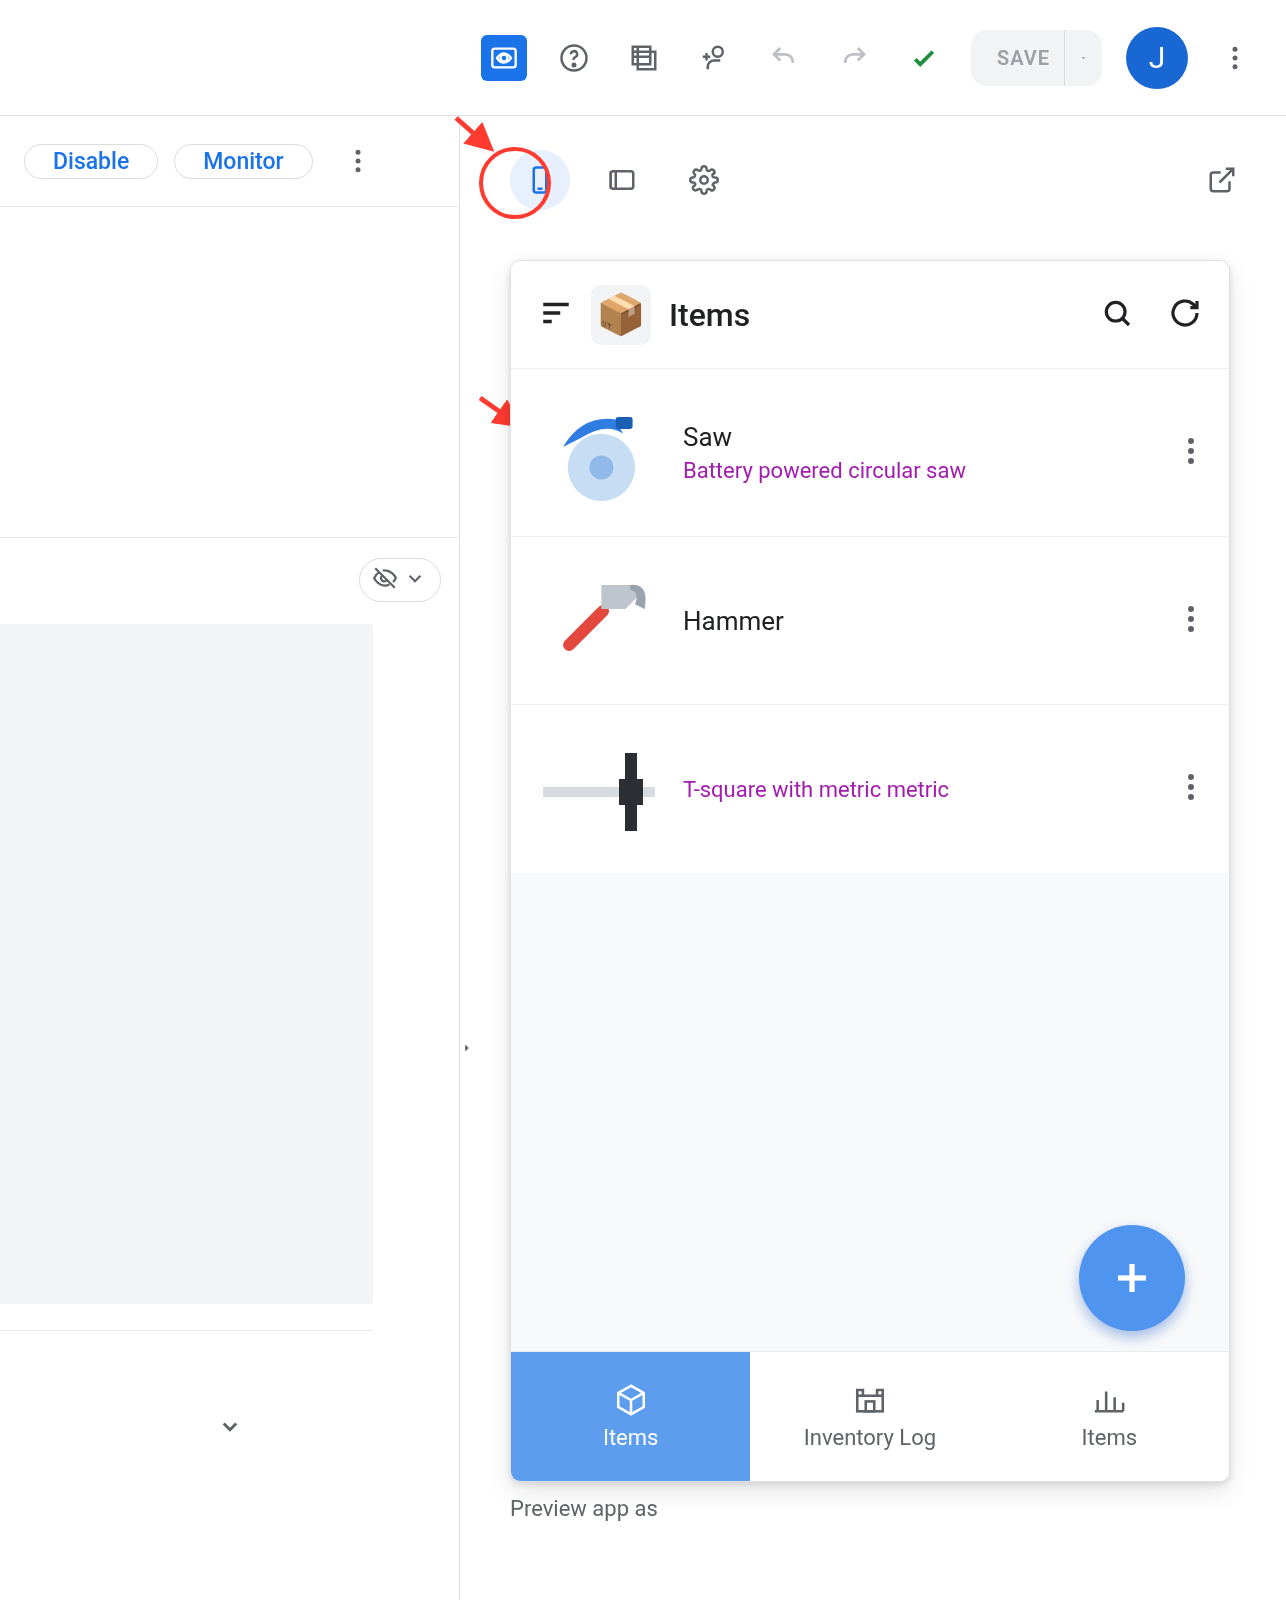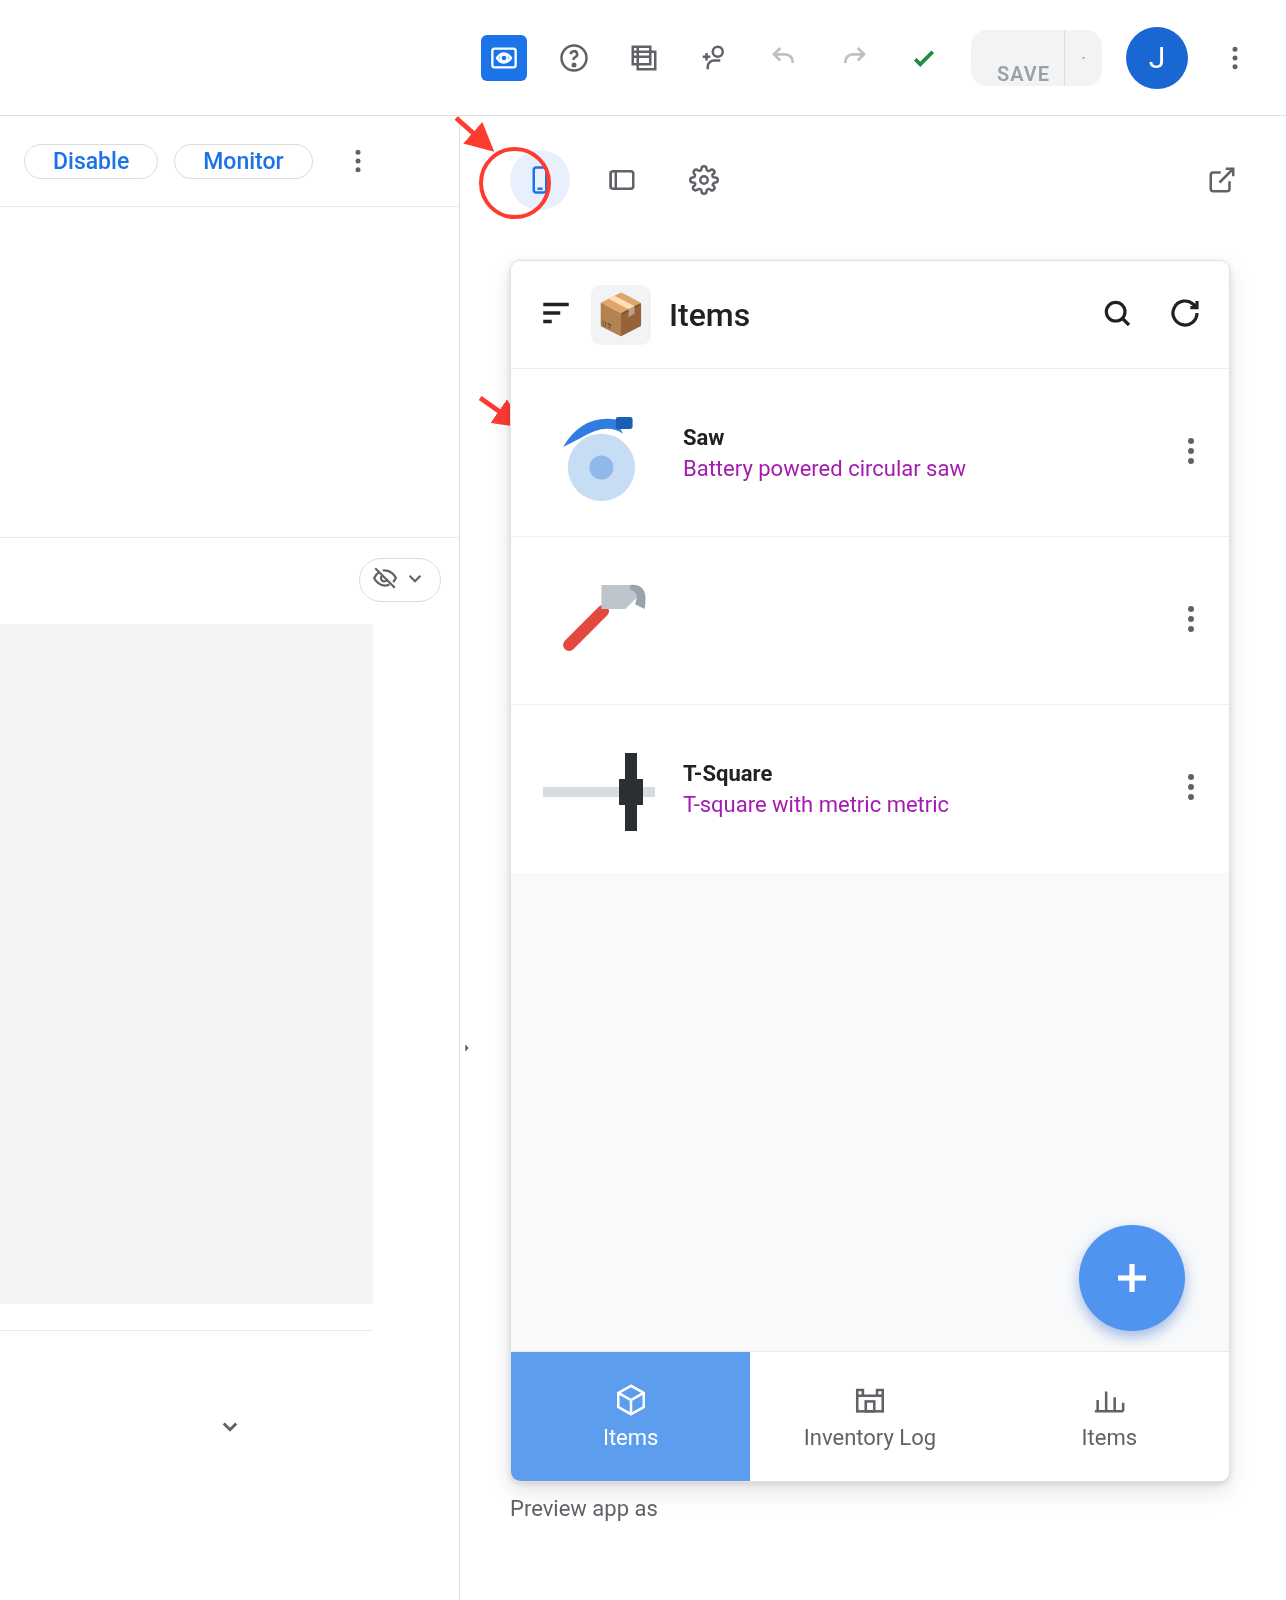--- a/index.html
+++ b/index.html
@@ -21,21 +21,21 @@
     color:#5f6368; cursor:pointer;
   }
   .tb-icon svg { width:30px; height:30px; }
   .eye-badge {
     width:46px; height:46px; border-radius:6px;
     background:#1a73e8; display:flex; align-items:center; justify-content:center;
     color:#fff;
   }
   .eye-badge svg { width:28px; height:28px; }
   .save-btn {
-    display:flex; align-items:flex-end; height:56px;
+    display:flex; align-items:center; height:56px;
     background:#f1f3f4; border-radius:16px; color:#9aa0a6;
     padding:0 14px 0 26px; gap:14px; font-weight:600; letter-spacing:1px;
     font-size:20px;
   }
   .save-btn .caret { width:24px; display:flex; justify-content:center; border-left:1px solid #dadce0; padding-left:14px; height:100%; align-items:center;}
   .avatar {
     width:62px; height:62px; border-radius:50%; background:#1967d2;
     display:flex; align-items:center; justify-content:center;
     color:#fff; font-size:30px; font-weight:400;
   }
@@ -144,21 +144,21 @@
 
   .list { background:#fff; }
   .row {
     height:168px; display:flex; align-items:center; gap:24px;
     padding:0 28px; border-bottom:1px solid #f0f0f0; cursor:pointer;
   }
   .row .thumb {
     width:120px; height:120px; display:flex; align-items:center; justify-content:center;
   }
   .row .txt { flex:1; display:flex; flex-direction:column; gap:6px; }
-  .row .title { font-size:22px; font-weight:700; color:#202124; }
+  .row .title { font-size:26px; font-weight:400; color:#202124; }
   .row .sub   { font-size:22px; color:#a21caf; }
   .row .more svg{ width:8px; height:28px; }
   .row .more { color:#5f6368; padding:0 6px;}
 
   
   .thumb svg { width:100%; height:100%; }
 
   .fab {
     position:absolute; right:44px; bottom:150px;
     width:106px; height:106px; border-radius:50%;
@@ -419,40 +419,40 @@
 
       <div class="row">
         <div class="thumb">
           <svg viewBox="0 0 100 100">
               <rect x="18" y="70" width="50" height="10" rx="5" transform="rotate(-45 18 70)" fill="#e2483d"></rect>
               <path d="M52 20 L76 20 Q84 20 82 30 L72 40 52 40 Z" fill="#bfc5cc"></path>
               <path d="M76 20 Q92 18 88 40 L80 36 Q84 26 76 24 Z" fill="#9aa3ad"></path>
             </svg>
         </div>
         <div class="txt">
+          <span class="title">Hammer</span>
         </div>
         <span class="more">
           <svg viewBox="0 0 8 28" fill="currentColor">
               <circle cx="4" cy="4" r="3"></circle>
               <circle cx="4" cy="14" r="3"></circle>
               <circle cx="4" cy="24" r="3"></circle>
             </svg>
         </span>
       </div>
 
       <div class="row" style="border-bottom:none">
         <div class="thumb">
           <svg viewBox="0 0 120 100">
               <rect x="4" y="48" width="112" height="10" fill="#d7dbe0"></rect>
               <rect x="86" y="14" width="12" height="78" fill="#2b2f33"></rect>
               <rect x="80" y="40" width="24" height="26" fill="#2b2f33"></rect>
             </svg>
         </div>
         <div class="txt">
-          <span class="title">T-Square</span>
           <span class="sub">T-square with metric metric</span>
         </div>
         <span class="more">
           <svg viewBox="0 0 8 28" fill="currentColor">
               <circle cx="4" cy="4" r="3"></circle>
               <circle cx="4" cy="14" r="3"></circle>
               <circle cx="4" cy="24" r="3"></circle>
             </svg>
         </span>
       </div>

